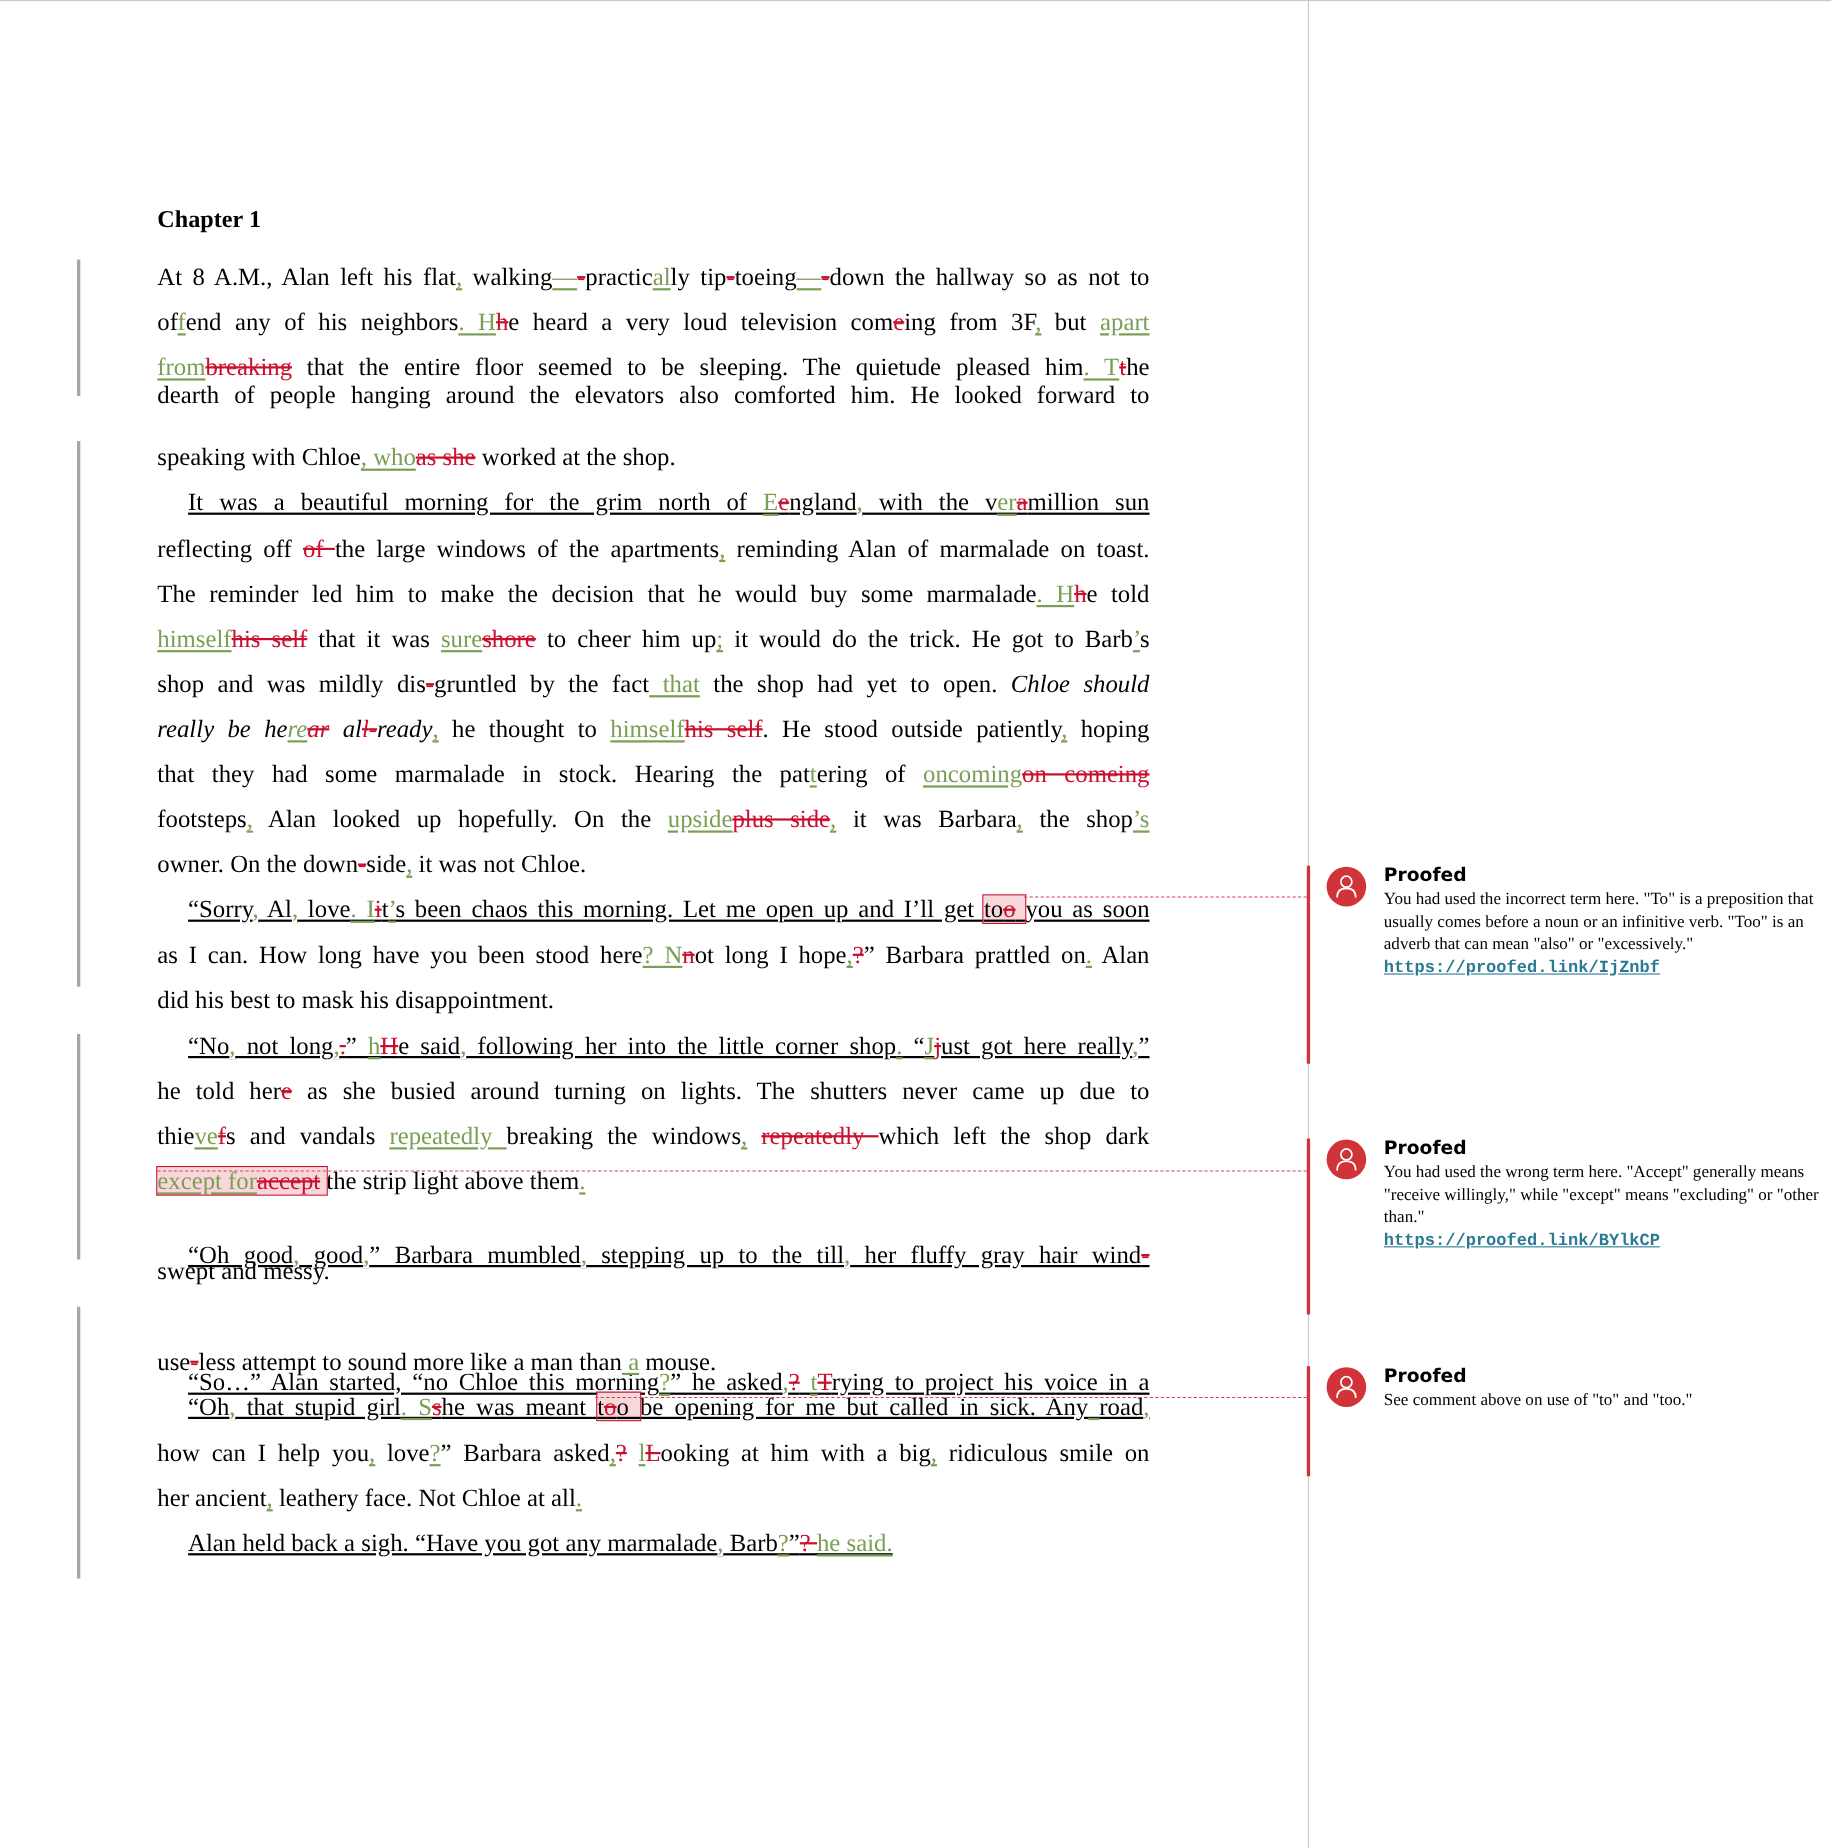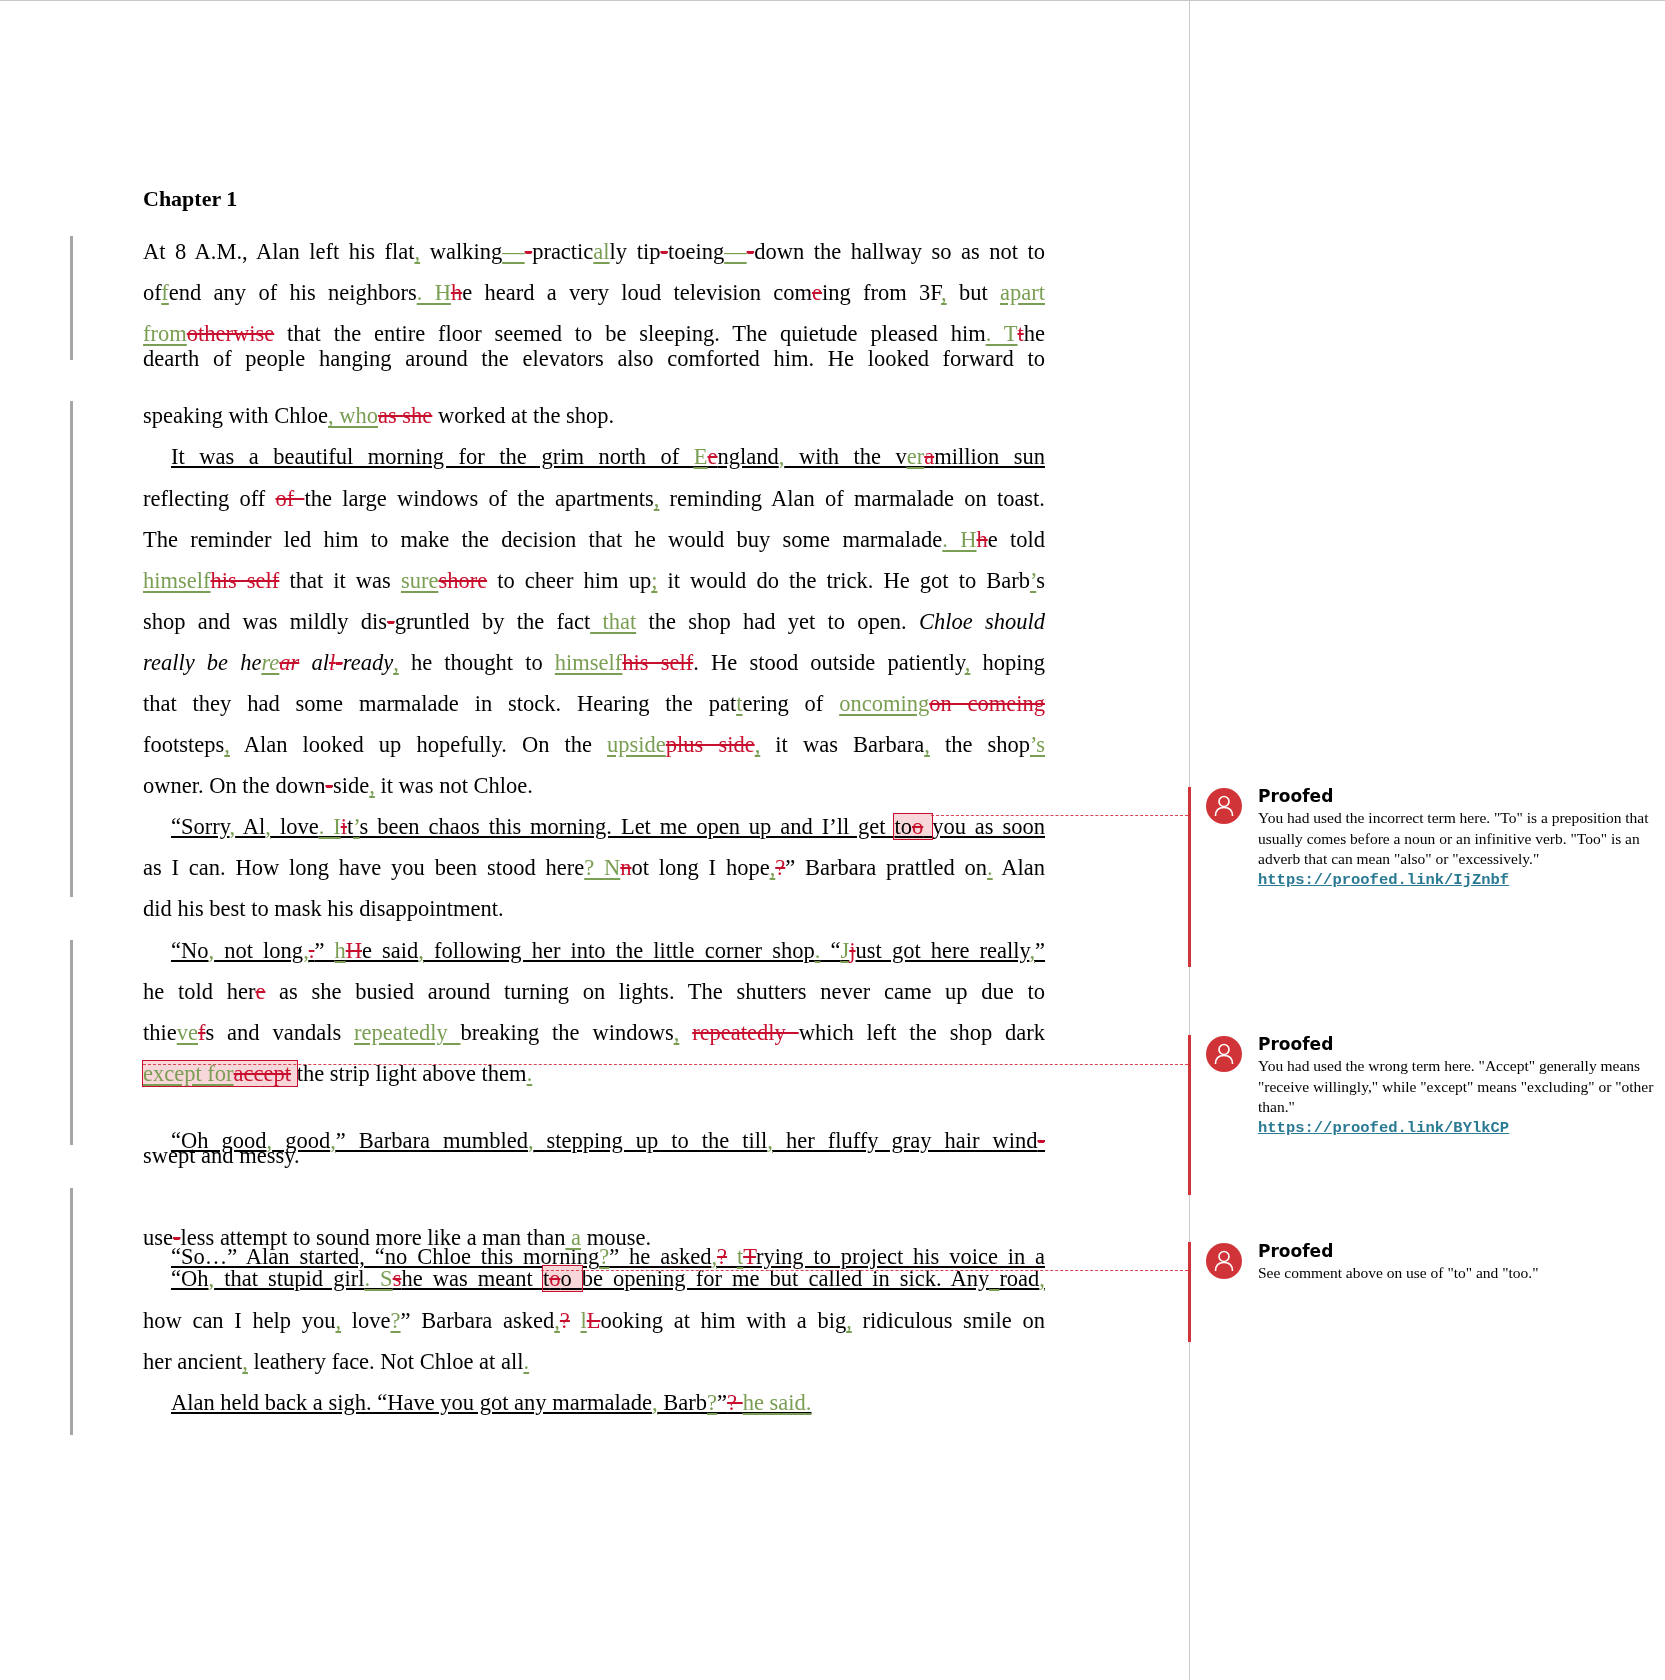--- a/index.html
+++ b/index.html
@@ -35,21 +35,21 @@
   <div class="chapter">Chapter 1</div>
   <div id="bars">
       <div class="changebar" style="top: 236px; height: 124px;"></div>
       <div class="changebar" style="top: 401px; height: 496px;"></div>
       <div class="changebar" style="top: 940px; height: 205px;"></div>
       <div class="changebar" style="top: 1188px; height: 247px;"></div>
     </div>
   <div id="body-lines">
       <div class="line just" style="top: 231px;"><span>At 8 A.M., Alan left his flat</span><span class="ins">,</span><span> walking</span><span class="ins">—</span><span class="del">-</span><span>practic</span><span class="ins">al</span><span>ly tip</span><span class="del">-</span><span>toeing</span><span class="ins">—</span><span class="del">-</span><span>down the hallway so as not to</span></div>
       <div class="line just" style="top: 272px;"><span>of</span><span class="ins">f</span><span>end any of his neighbors</span><span class="ins">. H</span><span class="del">h</span><span>e heard a very loud television com</span><span class="del">e</span><span>ing from 3F</span><span class="ins">,</span><span> but </span><span class="ins">apart</span></div>
-      <div class="line just" style="top: 313px;"><span class="ins">from</span><span class="del">otherwise</span><span> that the entire floor seemed to be sleeping. The quietude pleased him</span><span class="ins">. T</span><span class="del">t</span><span>he</span></div>
+      <div class="line just" style="top: 313px;"><span class="ins">from</span><span class="del">breaking</span><span> that the entire floor seemed to be sleeping. The quietude pleased him</span><span class="ins">. T</span><span class="del">t</span><span>he</span></div>
       <div class="line just" style="top: 338px;"><span>dearth of people hanging around the elevators also comforted him. He looked forward to</span></div>
       <div class="line" style="top: 395px;"><span>speaking with Chloe</span><span class="ins">, who</span><span class="del">as she</span><span> worked at the shop.</span></div>
       <div class="line just indent" style="top: 436px;"><span>It was a beautiful morning for the grim north of </span><span class="ins">E</span><span class="del">e</span><span>ngland</span><span class="ins">,</span><span> with the v</span><span class="ins">er</span><span class="del">a</span><span>million sun</span></div>
       <div class="line just" style="top: 478px;"><span>reflecting off </span><span class="del">of </span><span>the large windows of the apartments</span><span class="ins">,</span><span> reminding Alan of marmalade on toast.</span></div>
       <div class="line just" style="top: 519px;"><span>The reminder led him to make the decision that he would buy some marmalade</span><span class="ins">. H</span><span class="del">h</span><span>e told</span></div>
       <div class="line just" style="top: 560px;"><span class="ins">himself</span><span class="del">his self</span><span> that it was </span><span class="ins">sure</span><span class="del">shore</span><span> to cheer him up</span><span class="ins">;</span><span> it would do the trick. He got to Barb</span><span class="ins">’</span><span>s</span></div>
       <div class="line just" style="top: 601px;"><span>shop and was mildly dis</span><span class="del">-</span><span>gruntled by the fact</span><span class="ins"> that</span><span> the shop had yet to open. </span><span class="it">Chloe should</span></div>
       <div class="line just" style="top: 642px;"><span class="it">really be he</span><span class="ins it">re</span><span class="del it">ar</span><span class="it"> al</span><span class="del it">l</span><span class="del">-</span><span class="it">ready</span><span class="ins">,</span><span> he thought to </span><span class="ins">himself</span><span class="del">his self</span><span>. He stood outside patiently</span><span class="ins">,</span><span> hoping</span></div>
       <div class="line just" style="top: 683px;"><span>that they had some marmalade in stock. Hearing the pat</span><span class="ins">t</span><span>ering of </span><span class="ins">oncoming</span><span class="del">on comeing</span></div>
       <div class="line just" style="top: 724px;"><span>footsteps</span><span class="ins">,</span><span> Alan looked up hopefully. On the </span><span class="ins">upside</span><span class="del">plus side</span><span class="ins">,</span><span> it was Barbara</span><span class="ins">,</span><span> the shop</span><span class="ins">’s</span></div>

